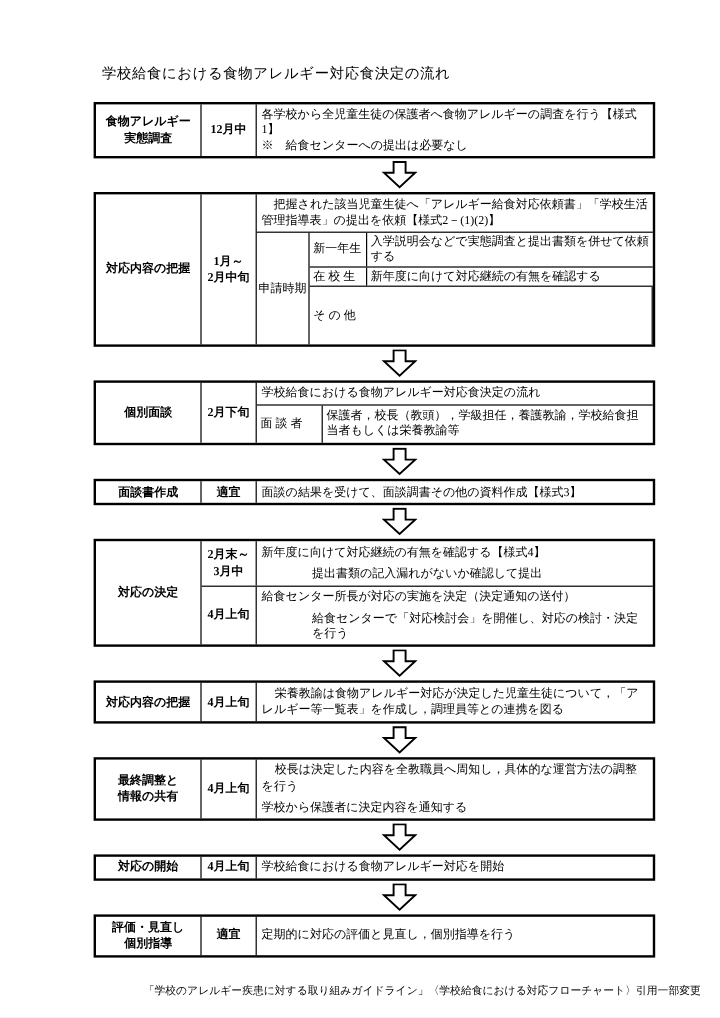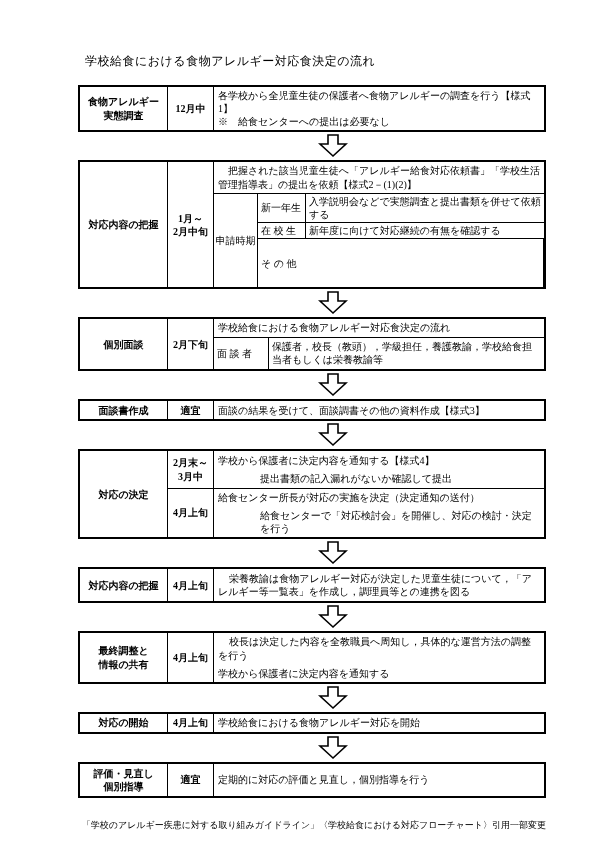--- a/index.html
+++ b/index.html
@@ -59,21 +59,21 @@
   .gap-line + .gap-line, .line.spaced { margin-top: 5px; }
   .line-indent { padding-left: 42px; }
   .para-indent { text-indent: 11px; }
 
   .arrow-wrap {
     height: 28px; display: flex; align-items: center; justify-content: center;
   }
   .arrow-wrap svg { margin-left: 42px; display: block; }
 
   .doc-footer {
-    width: 468px; margin-left: 78px; margin-top: 22px;
+    width: 468px; margin-left: 116px; margin-top: 22px;
     text-align: right; font-size: 9px;
   }
 
   
   .b1 { min-height: 31px; }
   .b2 { min-height: 102px; }
   .b3 { min-height: 54px; }
   .b4 { min-height: 22px; }
   .b5 { min-height: 90px; }
   .b6 { min-height: 36px; }
@@ -168,21 +168,21 @@
       </svg>
     </div>
 
     <div class="box b5">
       <div class="stage-cell">対応の決定</div>
       <div class="right-col">
         <div class="decision-sub with-divider">
           <div class="time-cell">2月末～
 3月中</div>
           <div class="content-cell">
-            <div class="line gap-line">学校から保護者に決定内容を通知する【様式4】</div>
+            <div class="line gap-line">新年度に向けて対応継続の有無を確認する【様式4】</div>
             <div class="line gap-line line-indent">提出書類の記入漏れがないか確認して提出</div>
           </div>
         </div>
         <div class="decision-sub">
           <div class="time-cell">4月上旬</div>
           <div class="content-cell">
             <div class="line gap-line">給食センター所長が対応の実施を決定（決定通知の送付）</div>
             <div class="line gap-line line-indent">給食センターで「対応検討会」を開催し、対応の検討・決定を行う</div>
           </div>
         </div>

